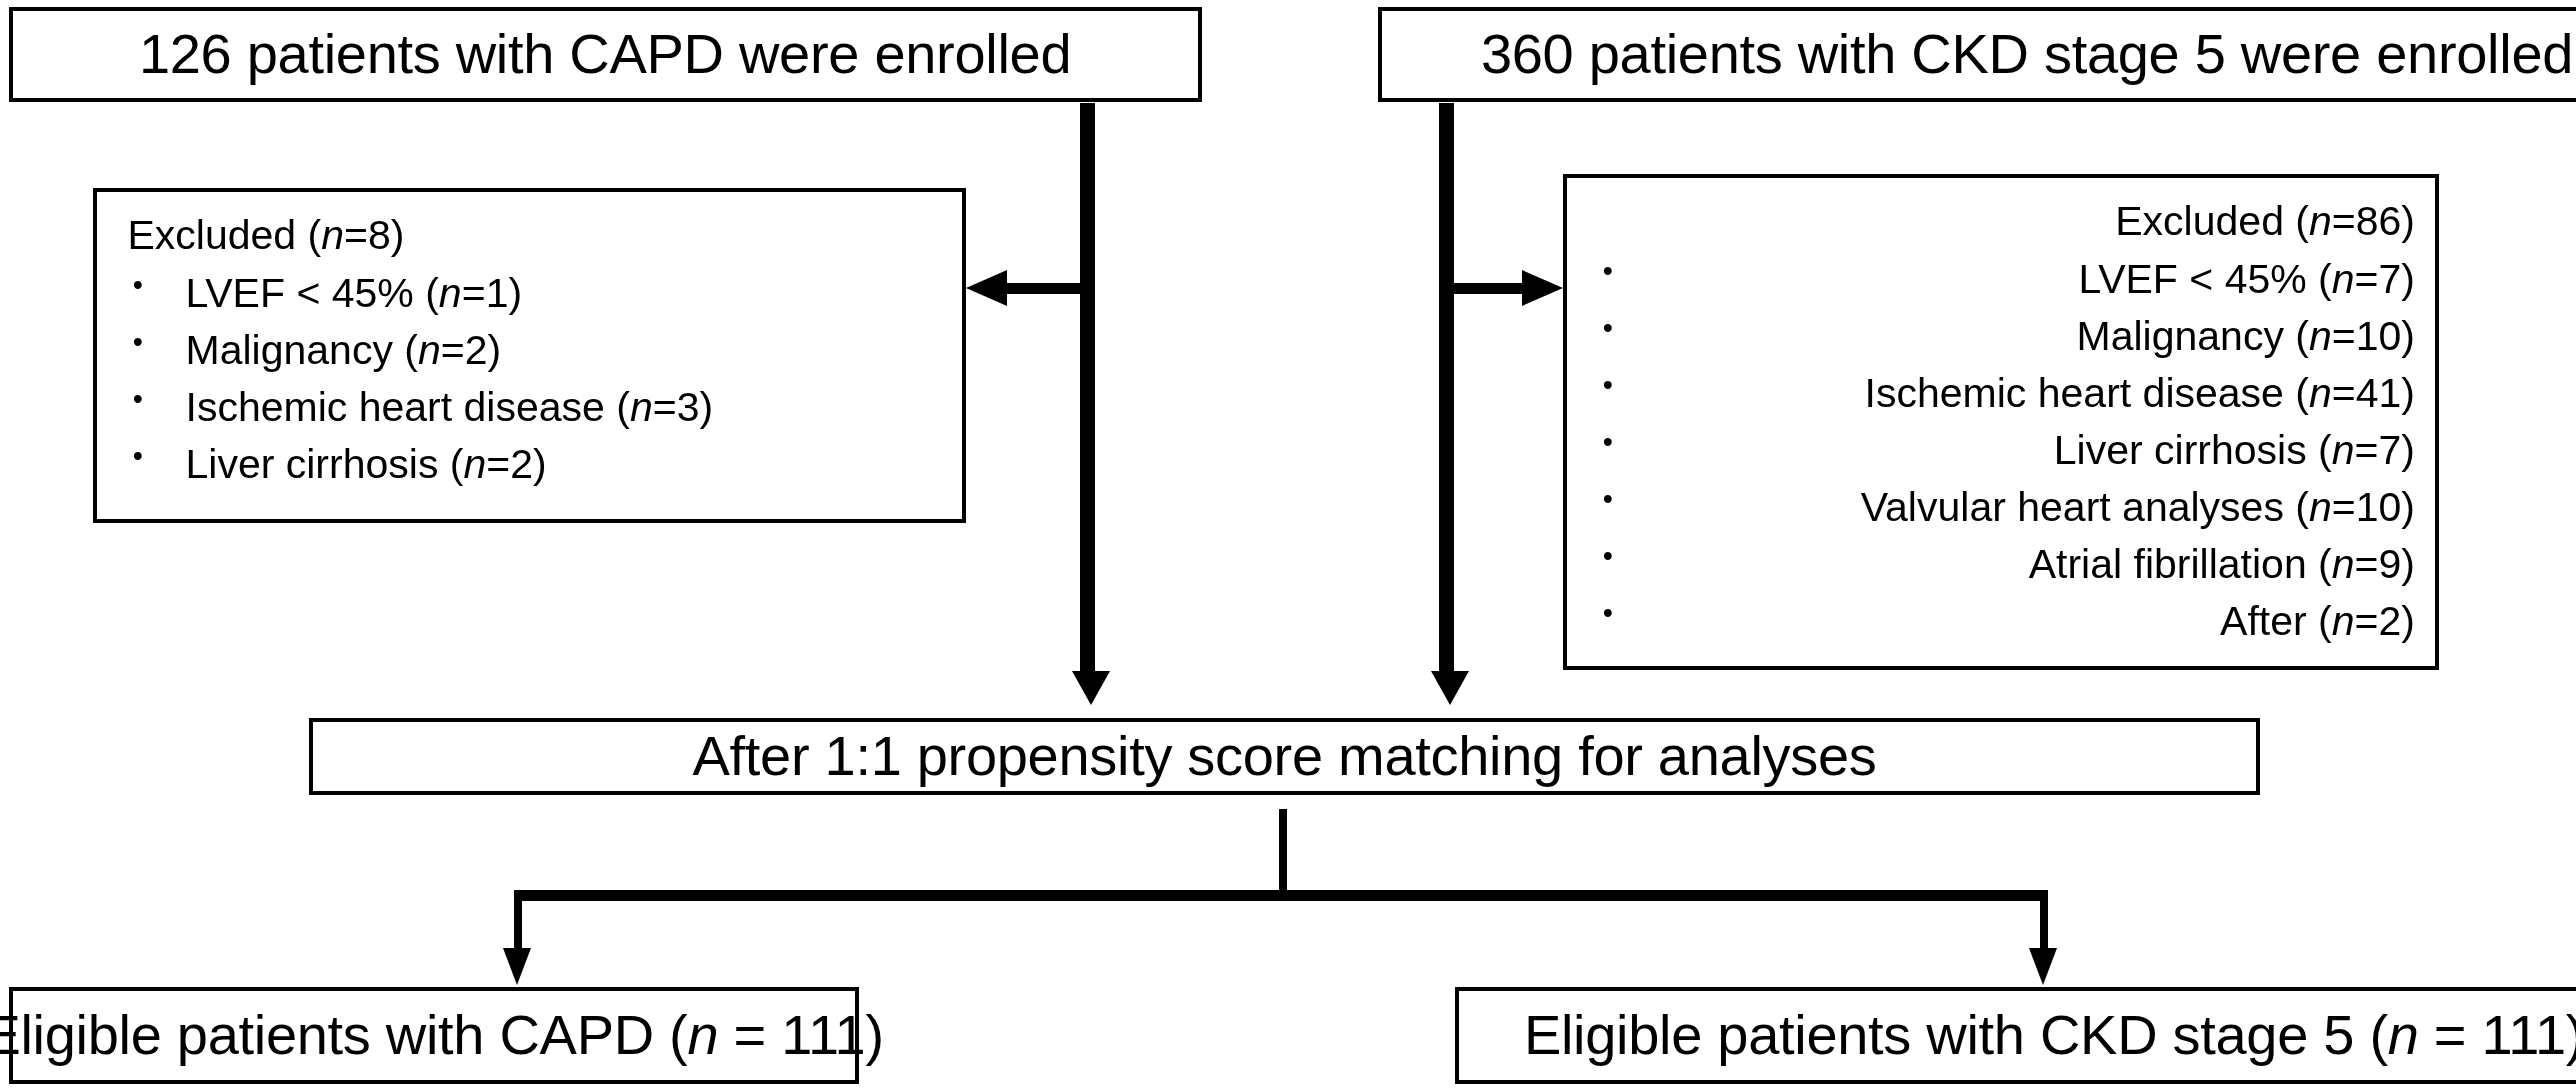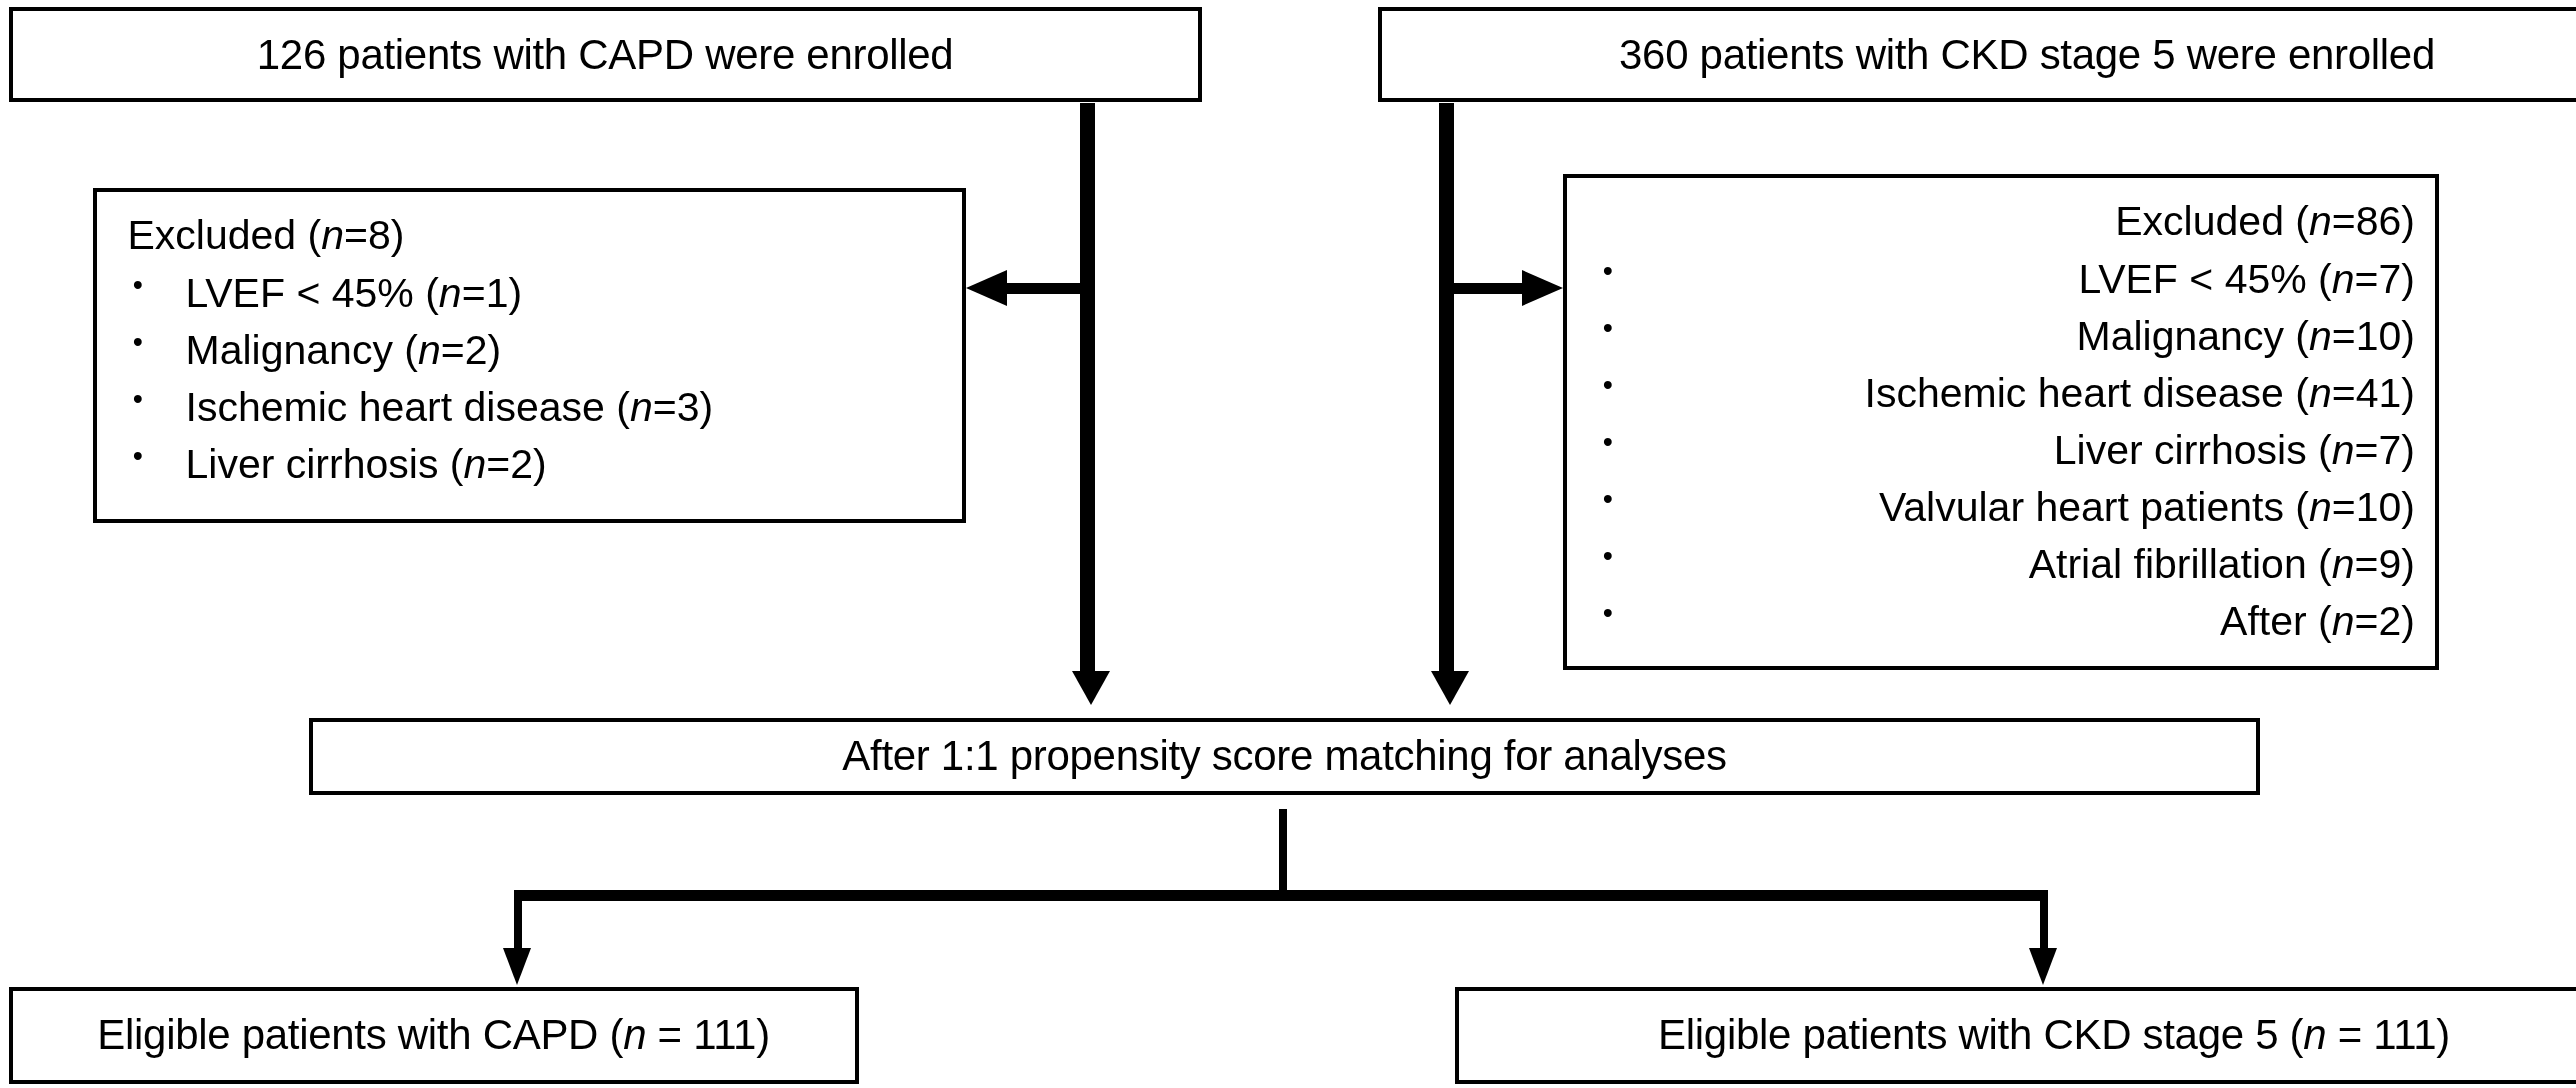--- a/index.html
+++ b/index.html
@@ -24,21 +24,21 @@
     box-sizing: border-box;
     border: 4.6px solid #000000;
     background: #ffffff;
   }
   .node.center {
     display: flex;
     align-items: center;
     justify-content: center;
   }
   .node-label {
-    font-size: 42px;
+    font-size: 56px;
     line-height: 1.05;
     letter-spacing: -0.3px;
     white-space: nowrap;
   }
 
   
   .excl {
     padding: 22.5px 20px 13.3px 30.5px;
   }
   .excl-title {
@@ -175,21 +175,21 @@
       </li>
       <li class="excl-item">
         <span>Ischemic heart disease</span>
         <span> (<em class="n">n</em>=<span>41</span>)</span>
       </li>
       <li class="excl-item">
         <span>Liver cirrhosis</span>
         <span> (<em class="n">n</em>=<span>7</span>)</span>
       </li>
       <li class="excl-item">
-        <span>Valvular heart patients</span>
+        <span>Valvular heart analyses</span>
         <span> (<em class="n">n</em>=<span>10</span>)</span>
       </li>
       <li class="excl-item">
         <span>Atrial fibrillation </span>
         <span> (<em class="n">n</em>=<span>9</span>)</span>
       </li>
       <li class="excl-item">
         <span>After</span>
         <span> (<em class="n">n</em>=<span>2</span>)</span>
       </li>

